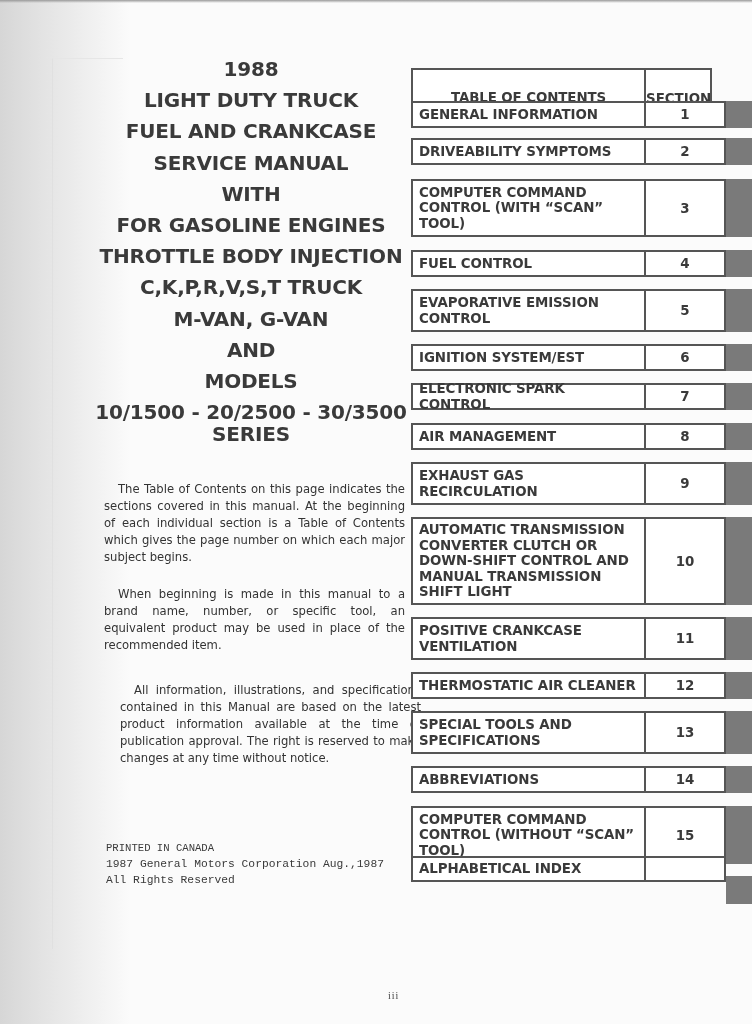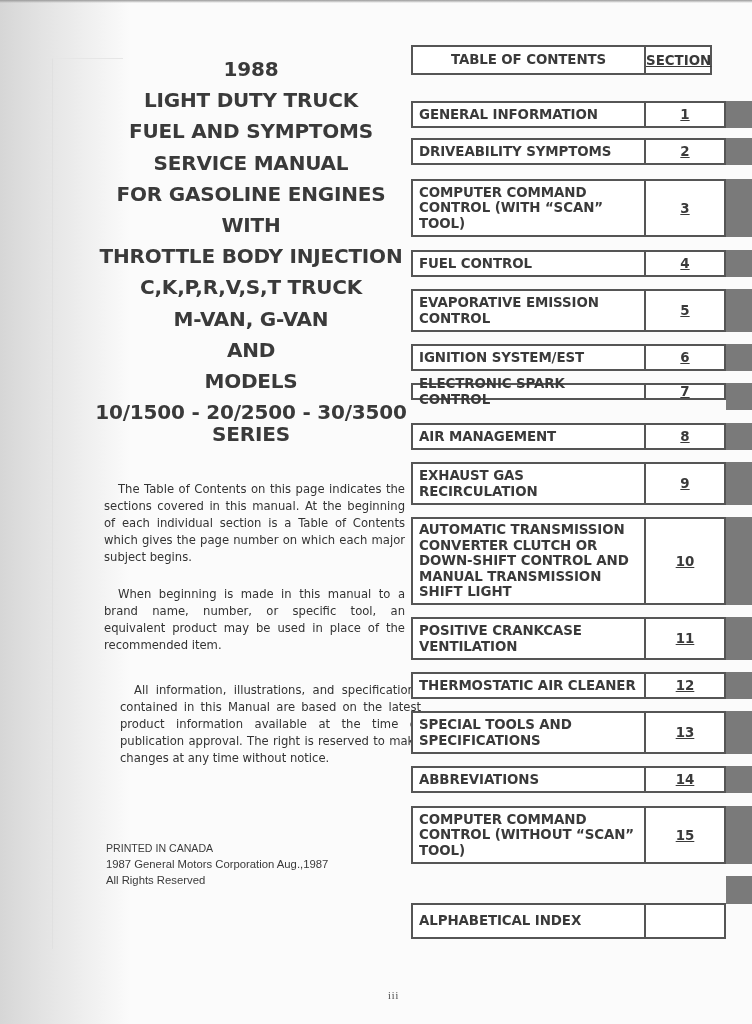--- a/index.html
+++ b/index.html
@@ -27,59 +27,59 @@
   }
   .title-line { font-size: 20px; line-height: 31.2px; white-space: nowrap; letter-spacing: -0.2px; }
   .title-line.tight { line-height: 22px; }
   .body-text {
     position: absolute; left: 104px; width: 301px;
     font-size: 11.6px; line-height: 17px; text-align: justify; color: #333;
     text-indent: 14px;
   }
   .imprint {
     position: absolute; left: 106px; top: 840px;
-    font-family: Liberation Sans, sans-serif; font-size: 11.3px; line-height: 16px; color: #3a3a3a;
+    font-family: Liberation Mono, monospace; font-size: 11.3px; line-height: 16px; color: #3a3a3a;
   }
   .imprint div:first-child { font-size: 10.6px; }
   .page-number {
     position: absolute; left: 388px; top: 990px; font-size: 10px; color: #444;
     font-family: "Liberation Serif", serif; letter-spacing: 1px;
   }
   .toc-row {
     position: absolute; left: 411px; width: 315px;
     display: flex; border: 2px solid #555; background: #fff; box-sizing: border-box;
   }
   .toc-row .label {
     flex: 0 0 233px; box-sizing: border-box; padding: 1px 6px;
     font-weight: bold; font-size: 13.4px; line-height: 15.6px; color: #3a3a3a;
     border-right: 2px solid #555; display: flex; align-items: center; letter-spacing: -0.1px;
   }
   .toc-row .sec {
     flex: 1; display: flex; align-items: center; justify-content: center;
-    font-weight: bold; font-size: 13.4px; color: #3a3a3a; text-decoration: underline;
+    font-weight: bold; font-size: 13.4px; color: #3a3a3a;
   }
   .toc-row.header .label { justify-content: center; font-size: 13.4px; }
   .tab {
     position: absolute; left: 726px; width: 26px; background: #7a7a7a;
   }
 </style>
 </head>
 <body>
 
 <div class="page-shadow"></div>
 <div class="top-shadow"></div>
 <div class="ghost-frame"></div>
 
 <div class="title-block">
   <div class="title-line">1988</div>
   <div class="title-line">LIGHT DUTY TRUCK</div>
-  <div class="title-line">FUEL AND SYMPTOMS</div>
+  <div class="title-line">FUEL AND CRANKCASE</div>
   <div class="title-line">SERVICE MANUAL</div>
+  <div class="title-line">WITH</div>
   <div class="title-line">FOR GASOLINE ENGINES</div>
-  <div class="title-line">WITH</div>
   <div class="title-line">THROTTLE BODY INJECTION</div>
   <div class="title-line">C,K,P,R,V,S,T TRUCK</div>
   <div class="title-line">M-VAN, G-VAN</div>
   <div class="title-line">AND</div>
   <div class="title-line">MODELS</div>
   <div class="title-line tight" style="margin-top:4px">10/1500 - 20/2500 - 30/3500</div>
   <div class="title-line tight">SERIES</div>
 </div>
 
 <p class="body-text" style="top:481px;margin:0">The Table of Contents on this page indicates the sections covered in this manual.  At the beginning of each individual section is a Table of Contents which gives the page number on which each major subject begins.</p>
@@ -87,21 +87,21 @@
 <p class="body-text" style="top:666px;margin:16px">All information, illustrations, and specifications contained in this Manual are based on the latest product information available at the time of publication approval.  The right is reserved to make changes at any time without notice.</p>
 
 <div class="imprint">
   <div>PRINTED IN CANADA</div>
   <div>1987 General Motors Corporation Aug.,1987</div>
   <div>All Rights Reserved</div>
 </div>
 
 <div class="page-number">iii</div>
 
-<div class="toc-row header" style="top:45px;height:30px;width:301px">
+<div class="toc-row header" style="top:68px;height:60px;width:301px">
   <div class="label">TABLE OF CONTENTS</div>
   <div class="sec">SECTION</div>
 </div>
 
 <div class="toc-row" style="top:101px;height:27px">
   <div class="label">GENERAL INFORMATION</div>
   <div class="sec">1</div>
 </div>
 <div class="tab" style="top:101px;height:27px"></div>
 
@@ -128,21 +128,21 @@
   <div class="sec">5</div>
 </div>
 <div class="tab" style="top:289px;height:43px"></div>
 
 <div class="toc-row" style="top:344px;height:27px">
   <div class="label">IGNITION SYSTEM/EST</div>
   <div class="sec">6</div>
 </div>
 <div class="tab" style="top:344px;height:27px"></div>
 
-<div class="toc-row" style="top:383px;height:17px">
+<div class="toc-row" style="top:383px;height:27px">
   <div class="label">ELECTRONIC SPARK CONTROL</div>
   <div class="sec">7</div>
 </div>
 <div class="tab" style="top:383px;height:27px"></div>
 
 <div class="toc-row" style="top:423px;height:27px">
   <div class="label">AIR MANAGEMENT</div>
   <div class="sec">8</div>
 </div>
 <div class="tab" style="top:423px;height:27px"></div>
@@ -182,17 +182,17 @@
   <div class="sec">14</div>
 </div>
 <div class="tab" style="top:766px;height:27px"></div>
 
 <div class="toc-row" style="top:806px;height:58px">
   <div class="label">COMPUTER COMMAND CONTROL (WITHOUT “SCAN” TOOL)</div>
   <div class="sec">15</div>
 </div>
 <div class="tab" style="top:806px;height:58px"></div>
 
-<div class="toc-row" style="top:903px;height:36px">
+<div class="toc-row" style="top:856px;height:26px">
   <div class="label">ALPHABETICAL INDEX</div>
   <div class="sec"></div>
 </div>
 <div class="tab" style="top:876px;height:28px"></div>
 
 </body></html>

